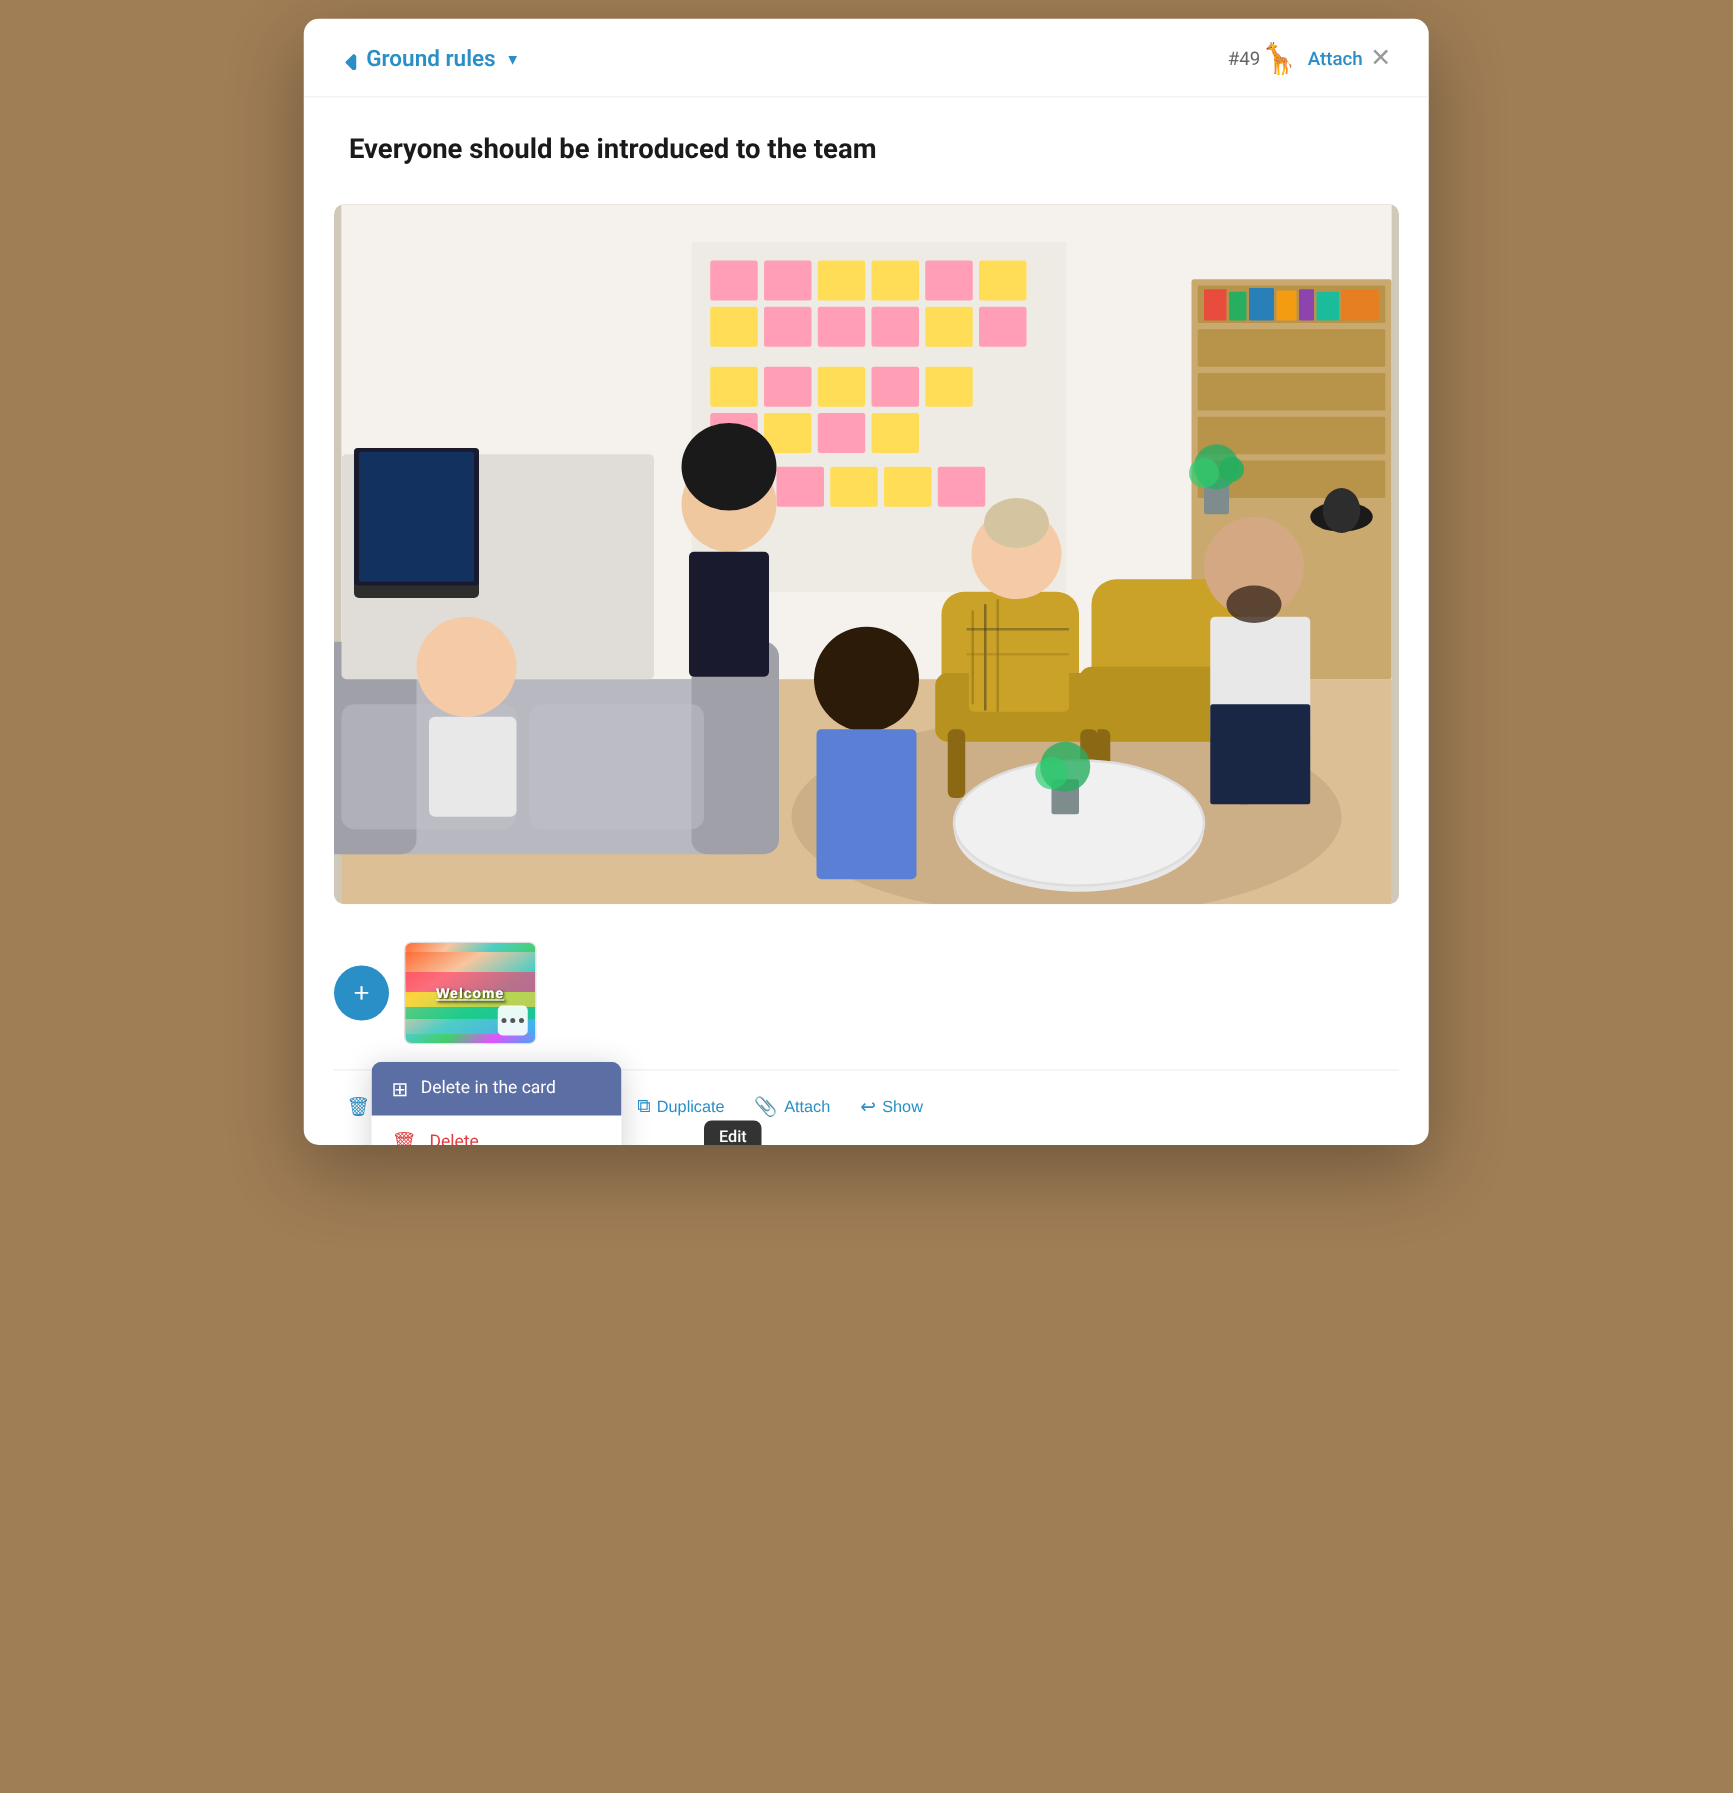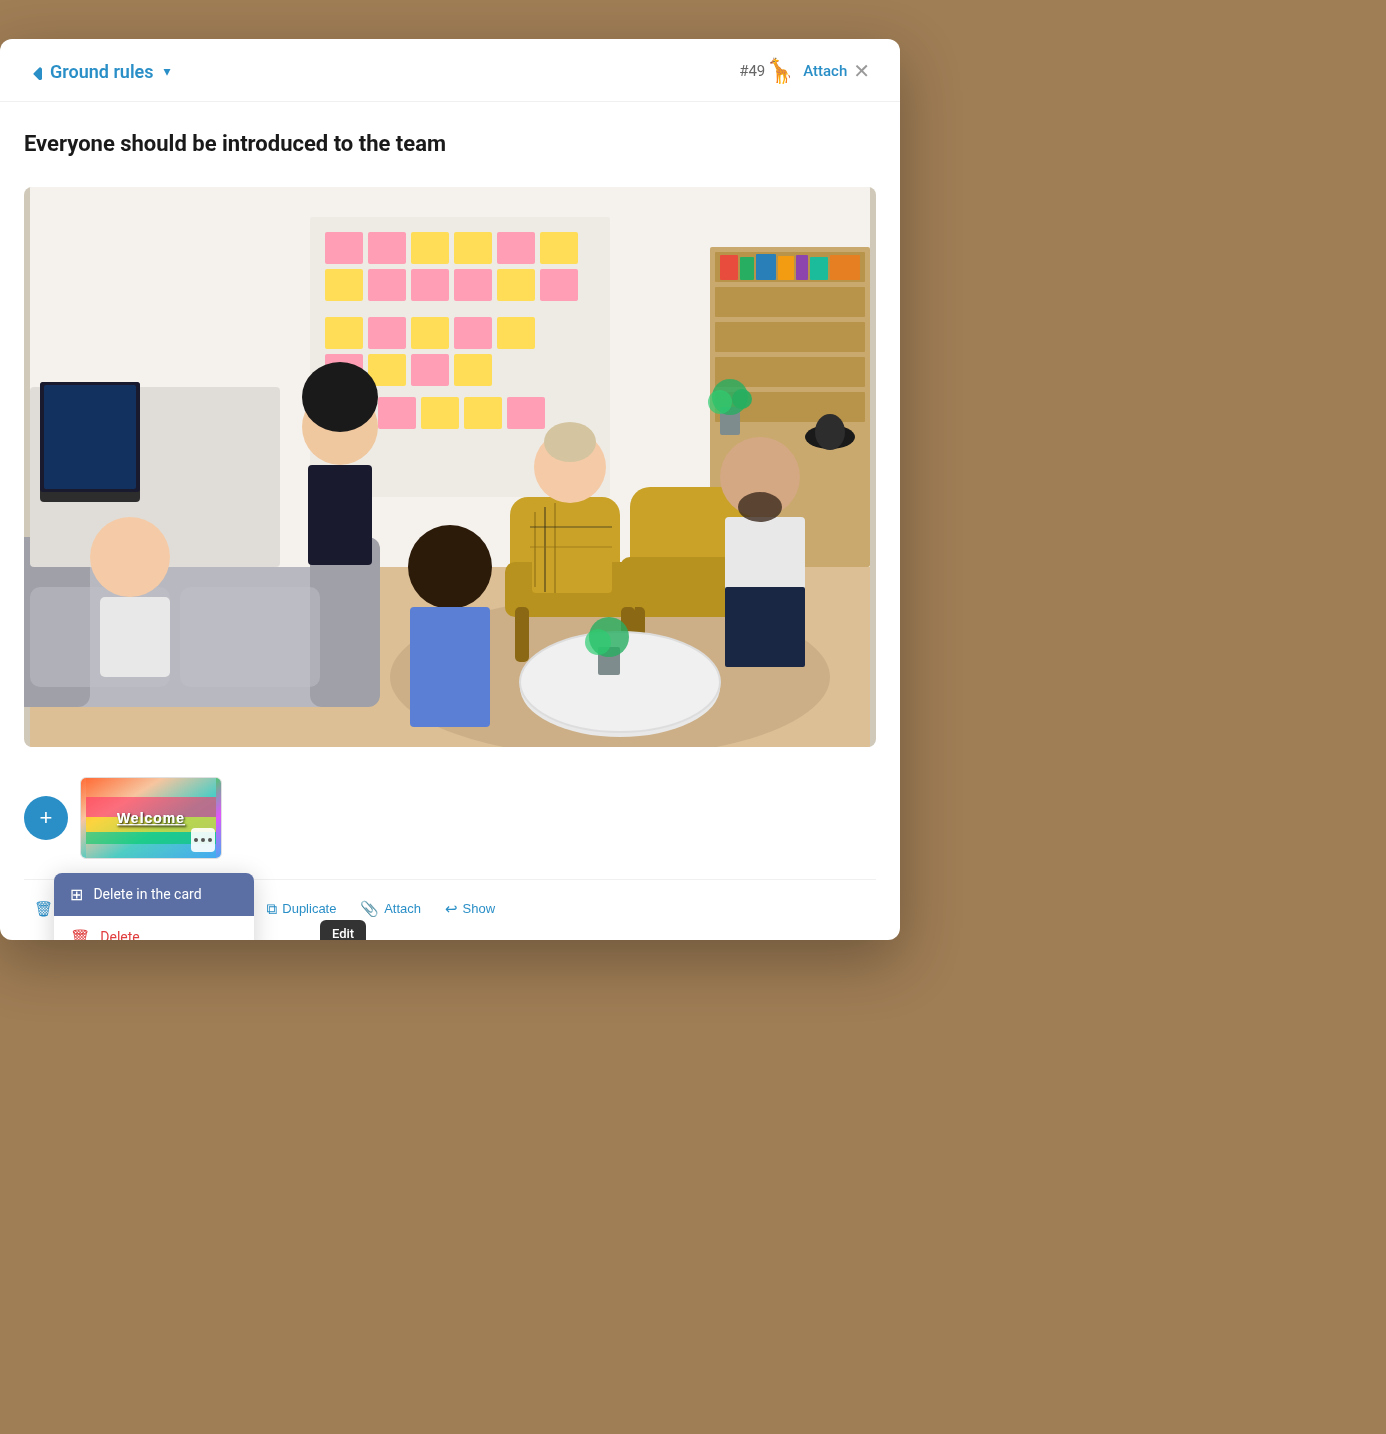--- a/index.html
+++ b/index.html
@@ -15,22 +15,22 @@
       overflow: hidden;
       position: relative;
     }
 
     .modal-overlay {
       position: absolute;
       inset: 0;
       background-color: rgba(139, 105, 67, 0.55);
       display: flex;
       align-items: flex-start;
-      justify-content: flex-start;
-      padding-top: 39px;
+      justify-content: center;
+      padding-top: 15px;
     }
 
     .modal {
       background: #fff;
       border-radius: 12px;
       width: 900px;
       max-height: 1100px;
       overflow: hidden;
       position: relative;
       box-shadow: 0 20px 60px rgba(0,0,0,0.3);
@@ -111,20 +111,21 @@
       overflow-y: auto;
       max-height: 950px;
     }
 
     .card-title {
       font-size: 22px;
       font-weight: 700;
       color: #1a1a1a;
       margin-bottom: 28px;
       line-height: 1.3;
+      margin-left: 12px;
     }
 
     .main-image-container {
       width: 100%;
       margin-bottom: 20px;
       border-radius: 8px;
       overflow: hidden;
     }
 
     .main-image {
@@ -161,21 +162,21 @@
       display: flex;
       align-items: center;
       justify-content: center;
       color: white;
       font-size: 22px;
       font-weight: 300;
       flex-shrink: 0;
     }
 
     .attachment-thumb {
-      width: 142px;
+      width: 106px;
       height: 82px;
       border-radius: 6px;
       overflow: hidden;
       position: relative;
       cursor: pointer;
       border: 1px solid #e0e0e0;
       flex-shrink: 0;
     }
 
     .thumb-image {

